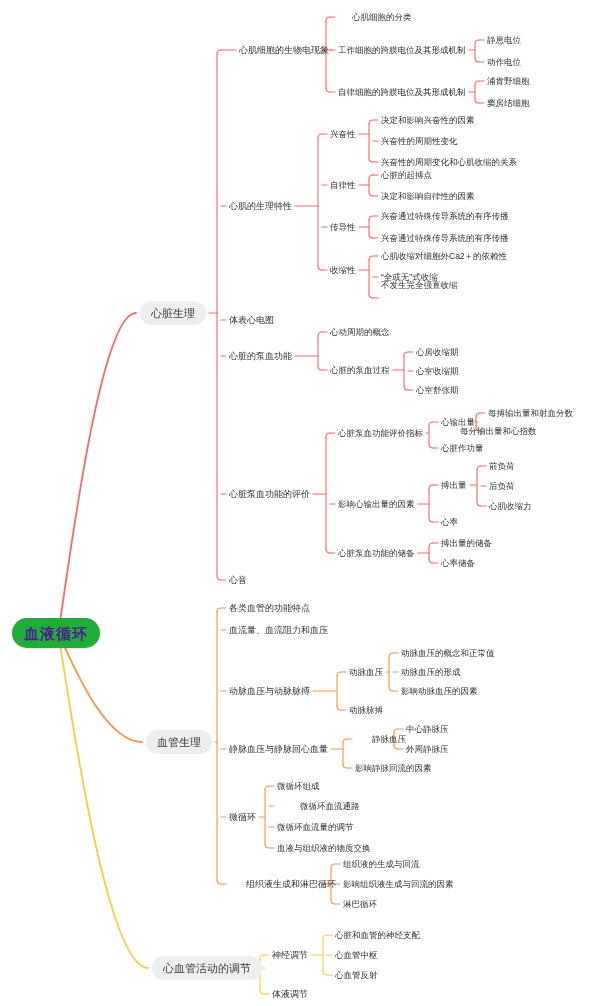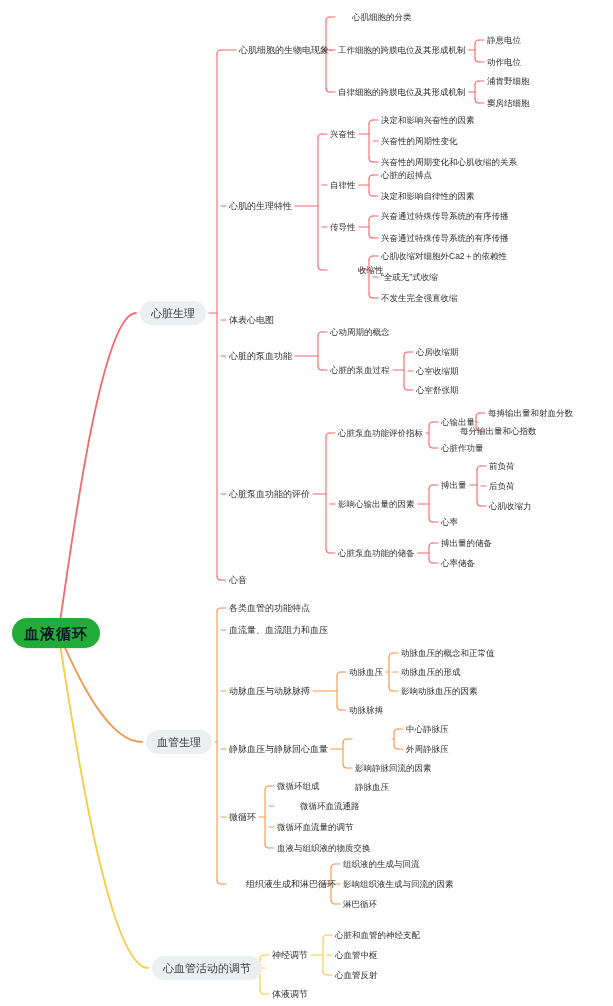--- a/index.html
+++ b/index.html
@@ -29,21 +29,21 @@
   .node {
     position: absolute;
     white-space: nowrap;
     box-sizing: border-box;
     display: flex;
     align-items: center;
   }
   
   .node.root {
     background: #22ac38;
-    color: #0f172a;
+    color: #4c1d95;
     border-radius: 18px;
     font-size: 15px;
     font-weight: bold;
     letter-spacing: 1px;
     padding: 0 14px;
     height: 30px;
     box-shadow: 0 1px 2px rgba(0,0,0,0.10);
     justify-content: center;
   }
   
@@ -312,30 +312,30 @@
       </div>
       <div class="node lvl3" style="left: 330px; top: 220px; height: 14px; width: 26px;">
         <span class="node-label">传导性</span>
       </div>
       <div class="node lvl4" style="left: 381px; top: 209px; height: 14px; width: 128px;">
         <span class="node-label">兴奋通过特殊传导系统的有序传播</span>
       </div>
       <div class="node lvl4" style="left: 381px; top: 231px; height: 14px; width: 128px;">
         <span class="node-label">兴奋通过特殊传导系统的有序传播</span>
       </div>
-      <div class="node lvl3" style="left: 330px; top: 263px; height: 14px; width: 26px; margin-left: 28px;">
+      <div class="node lvl3" style="left: 330px; top: 263px; height: 14px; width: 26px;">
         <span class="node-label">收缩性</span>
       </div>
       <div class="node lvl4" style="left: 381px; top: 249px; height: 14px; width: 126px;">
         <span class="node-label">心肌收缩对细胞外Ca2＋的依赖性</span>
       </div>
       <div class="node lvl4" style="left: 381px; top: 270px; height: 14px; width: 57px;">
         <span class="node-label">“全或无”式收缩</span>
       </div>
-      <div class="node lvl4" style="left: 381px; top: 291px; height: 14px; width: 77px; align-items: center;">
+      <div class="node lvl4" style="left: 381px; top: 278px; height: 14px; width: 77px; align-items: center;">
         <span class="node-label">不发生完全强直收缩</span>
       </div>
       <div class="node lvl2" style="left: 229px; top: 313px; height: 14px; width: 45px;">
         <span class="node-label">体表心电图</span>
       </div>
       <div class="node lvl2" style="left: 229px; top: 349px; height: 14px; width: 63px;">
         <span class="node-label">心脏的泵血功能</span>
       </div>
       <div class="node lvl3" style="left: 330px; top: 325px; height: 14px; width: 60px;">
         <span class="node-label">心动周期的概念</span>
@@ -423,21 +423,21 @@
       </div>
       <div class="node lvl4" style="left: 401px; top: 684px; height: 14px; width: 77px;">
         <span class="node-label">影响动脉血压的因素</span>
       </div>
       <div class="node lvl3" style="left: 349px; top: 703px; height: 14px; width: 34px;">
         <span class="node-label">动脉脉搏</span>
       </div>
       <div class="node lvl2" style="left: 229px; top: 742px; height: 14px; width: 99px;">
         <span class="node-label">静脉血压与静脉回心血量</span>
       </div>
-      <div class="node lvl3" style="left: 355px; top: 732px; height: 14px; width: 34px; margin-top: 48px;">
+      <div class="node lvl3" style="left: 372px; top: 732px; height: 14px; width: 34px;">
         <span class="node-label">静脉血压</span>
       </div>
       <div class="node lvl4" style="left: 406px; top: 722px; height: 14px; width: 43px;">
         <span class="node-label">中心静脉压</span>
       </div>
       <div class="node lvl4" style="left: 406px; top: 742px; height: 14px; width: 43px;">
         <span class="node-label">外周静脉压</span>
       </div>
       <div class="node lvl3" style="left: 355px; top: 761px; height: 14px; width: 77px;">
         <span class="node-label">影响静脉回流的因素</span>

